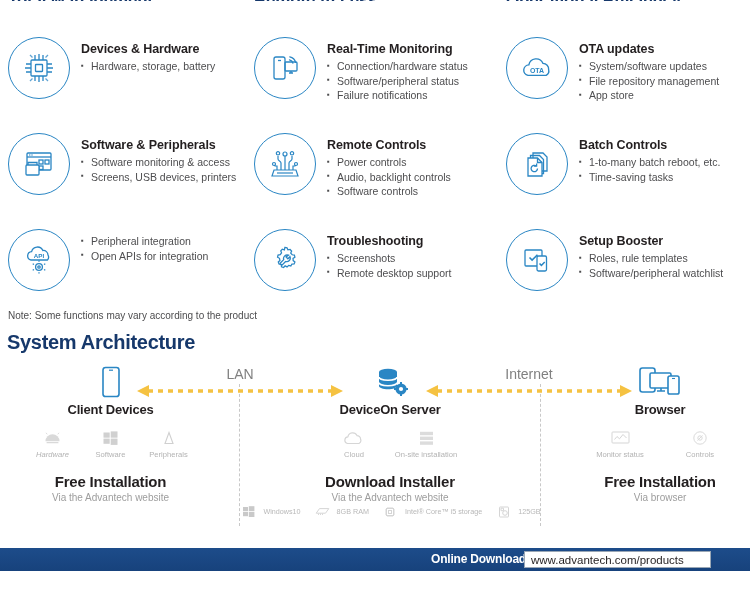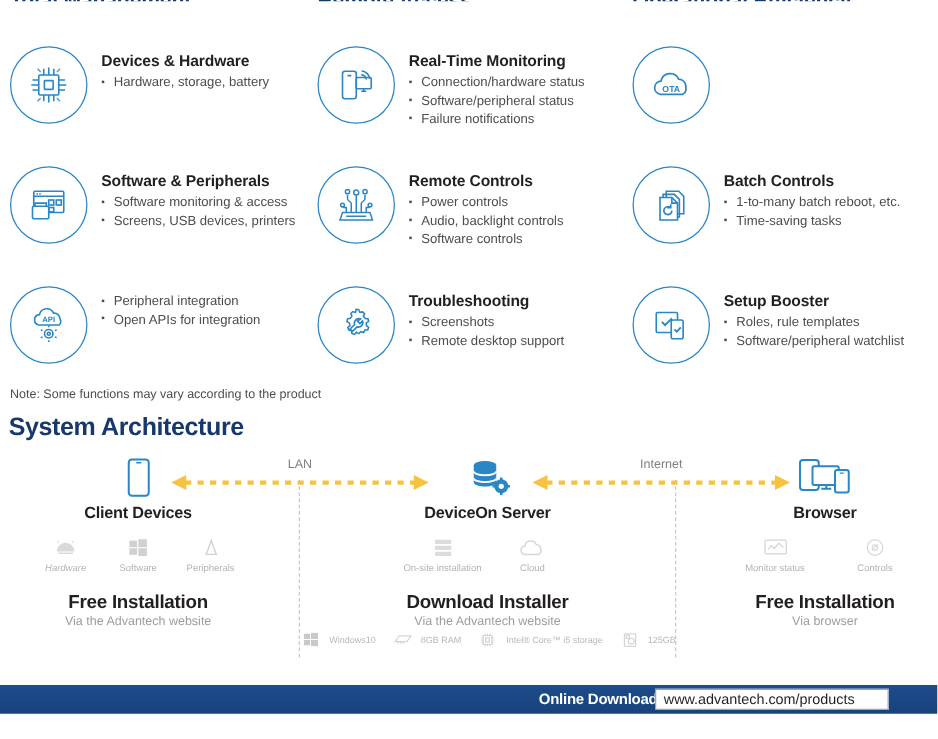--- a/index.html
+++ b/index.html
@@ -134,21 +134,21 @@
   .block-sub {
     font-size: 10px;
     color: #9d9d9d;
     margin-top: 2px;
     white-space: nowrap;
   }
 
   
   .arrow-wrap { position: absolute; }
   .arrow-label {
-    font-size: 10px;
+    font-size: 14px;
     color: #808080;
     text-align: center;
     margin-bottom: 2px;
     white-space: nowrap;
   }
   .divider {
     position: absolute;
     border-left: 1px dashed #c8c8c8;
   }
 
@@ -320,20 +320,28 @@
 
     <div class="feat-col" style="padding-left:6px;">
       <div class="col-title">Operational Efficiency</div>
 
       <div class="feat-item" style="margin-top:34px;">
         <div class="feat-icon">
           <svg width="36" height="36" viewBox="0 0 34 34" fill="none" stroke="#2a86c4" stroke-width="1.3">
             <path d="M8.5 24a5 5 0 0 1 .8-9.9 7 7 0 0 1 13.3-1.5A5.4 5.4 0 0 1 28 18.5a5 5 0 0 1-2.4 5.5H8.5z"></path>
             <text x="17" y="22" font-size="6.6" fill="#2a86c4" stroke="none" text-anchor="middle" font-family="Liberation Sans, sans-serif" font-weight="bold">OTA</text>
           </svg>
+        </div>
+        <div class="feat-text">
+          <div class="feat-head">OTA updates</div>
+          <ul class="feat-list">
+            <li>System/software updates</li>
+            <li>File repository management</li>
+            <li>App store</li>
+          </ul>
         </div>
       </div>
 
       <div class="feat-item">
         <div class="feat-icon">
           <svg width="34" height="34" viewBox="0 0 34 34" fill="none" stroke="#2a86c4" stroke-width="1.3">
             <path d="M13 6h10l4 4v14H13z"></path>
             <path d="M10.5 8.5h9l4 4v14h-13z"></path>
             <path d="M8 11h9.5L22 15.5V29H8z" fill="#fff"></path>
             <path d="M17.5 11v4.5H22"></path>
@@ -451,35 +459,35 @@
               <rect x="-1" y="5" width="2.4" height="2"></rect>
                 <rect x="10.6" y="5" width="2.4" height="2"></rect>
             </g>
           </g>
         </svg>
       </div>
       <div class="node-name">DeviceOn Server</div>
       <div class="subicons">
         <div class="subicon" style="width:72px;">
           <div class="subicon-glyph">
+            <svg width="22" height="13" viewBox="0 0 22 13" fill="none" stroke="#d6d6d6" stroke-width="1.2">
+              <path d="M4.5 11.5a3.4 3.4 0 0 1 .4-6.7A4.8 4.8 0 0 1 14 3.6a3.6 3.6 0 0 1 3.6 3.6 3.5 3.5 0 0 1-1.6 4.3z"></path>
+            </svg>
+          </div>
+          <div class="subicon-label">Cloud</div>
+        </div>
+        <div class="subicon" style="width:72px;">
+          <div class="subicon-glyph">
             <svg width="15" height="15" viewBox="0 0 15 15" fill="#dcdcdc">
               <rect x="1" y="0.8" width="13" height="3.4"></rect>
               <rect x="1" y="5.6" width="13" height="3.4"></rect>
               <rect x="1" y="10.4" width="13" height="3.4"></rect>
             </svg>
           </div>
           <div class="subicon-label">On-site installation</div>
-        </div>
-        <div class="subicon" style="width:72px;">
-          <div class="subicon-glyph">
-            <svg width="22" height="13" viewBox="0 0 22 13" fill="none" stroke="#d6d6d6" stroke-width="1.2">
-              <path d="M4.5 11.5a3.4 3.4 0 0 1 .4-6.7A4.8 4.8 0 0 1 14 3.6a3.6 3.6 0 0 1 3.6 3.6 3.5 3.5 0 0 1-1.6 4.3z"></path>
-            </svg>
-          </div>
-          <div class="subicon-label">Cloud</div>
         </div>
       </div>
       <div style="margin-top:14px;">
         <div class="block-head">Download Installer</div>
         <div class="block-sub">Via the Advantech website</div>
       </div>
     </div>
 
     <div class="hw-row" style="position:absolute; left:252px; top:145px; width:278px;">
       <div class="hw-item">

